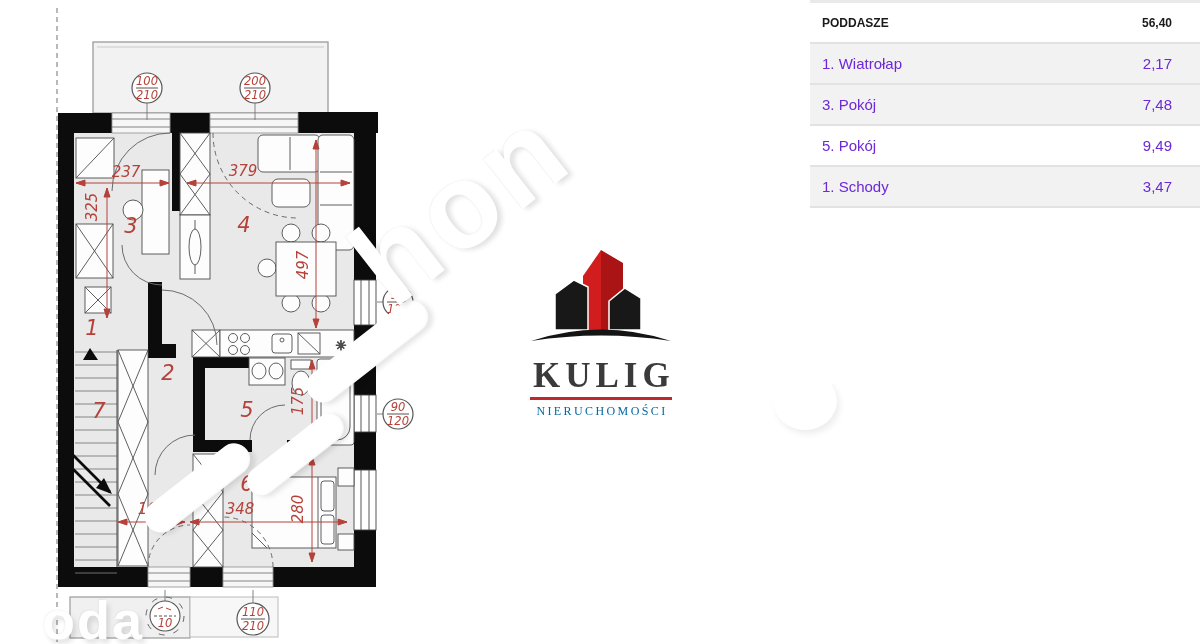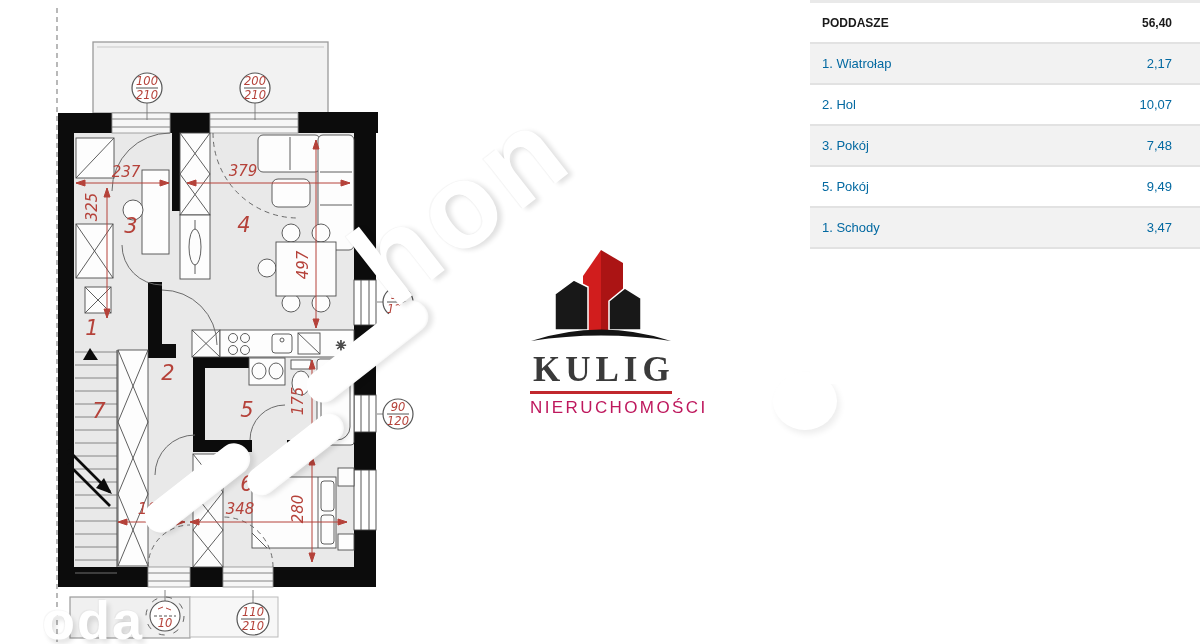--- a/index.html
+++ b/index.html
@@ -20,30 +20,30 @@
      transform:rotate(-38deg);transform-origin:0 0;line-height:1;}
   .wm-corner{left:42px;top:593px;font-size:54px;letter-spacing:2px;line-height:1;}
   .wm-bar{background:#fff;border-radius:16px;transform:rotate(-38deg);
      box-shadow:3px 4px 5px rgba(0,0,0,0.10), inset -1px -1px 2px rgba(0,0,0,0.04);}
   .wm-blob{background:#fff;border-radius:50%;
      box-shadow:3px 4px 6px rgba(0,0,0,0.07);}
 
   
   .logo{position:absolute;left:528px;top:246px;width:146px;text-align:center;z-index:3;}
   .logo-name{font-family:"Liberation Serif",serif;font-weight:bold;font-size:35px;
-     letter-spacing:5px;color:#3a3a3a;margin-top:4px;padding-left:5px;}
+     letter-spacing:5px;color:#3a3a3a;margin-top:10px;padding-left:5px;}
   .logo-underline{height:3px;background:#c1272d;margin:1px 2px 4px 2px;}
-  .logo-subtitle{font-size:17px;letter-spacing:2.4px;color:#be185d;padding-left:2px;}
+  .logo-subtitle{font-size:12px;letter-spacing:2.4px;color:#0369a1;padding-left:2px;font-family:Liberation Serif, serif;}
 
   
   .area-table{position:absolute;left:810px;top:0;width:390px;z-index:3;
      border-top:3px solid #e9e9e9;background:#fff;}
   .t-row{display:flex;justify-content:space-between;align-items:center;
      height:39px;border-bottom:2px solid #e2e2e2;padding:0 28px 0 12px;
-     font-size:13px;color:#0369a1;}
+     font-size:15px;color:#6d28d9;}
   .t-row.alt{background:#f2f2f2;}
   .t-row.head{font-size:12px;font-weight:bold;color:#1a1a1a;}
   .t-row .val{white-space:nowrap;margin-left:36px;}
   .t-fade{position:absolute;left:810px;top:324px;width:390px;height:60px;z-index:4;
      background:linear-gradient(to bottom, rgba(255,255,255,0.45) 0%, #ffffff 70%);}
 </style>
 </head>
 <body>
 
 <svg class="plan-svg" width="470" height="644" viewBox="0 0 470 644">
@@ -324,24 +324,20 @@
 
 <div class="area-table">
   <div class="t-row head">
     <span>PODDASZE</span>
     <span class="val">56,40</span>
   </div>
   <div class="t-row alt">
     <span>1. Wiatrołap</span>
     <span class="val">2,17</span>
   </div>
-  <div class="t-row">
-    <span>2. Hol</span>
-    <span class="val">10,07</span>
-  </div>
   <div class="t-row alt">
     <span>3. Pokój</span>
     <span class="val">7,48</span>
   </div>
   <div class="t-row">
     <span>5. Pokój</span>
     <span class="val">9,49</span>
   </div>
   <div class="t-row alt">
     <span>1. Schody</span>

